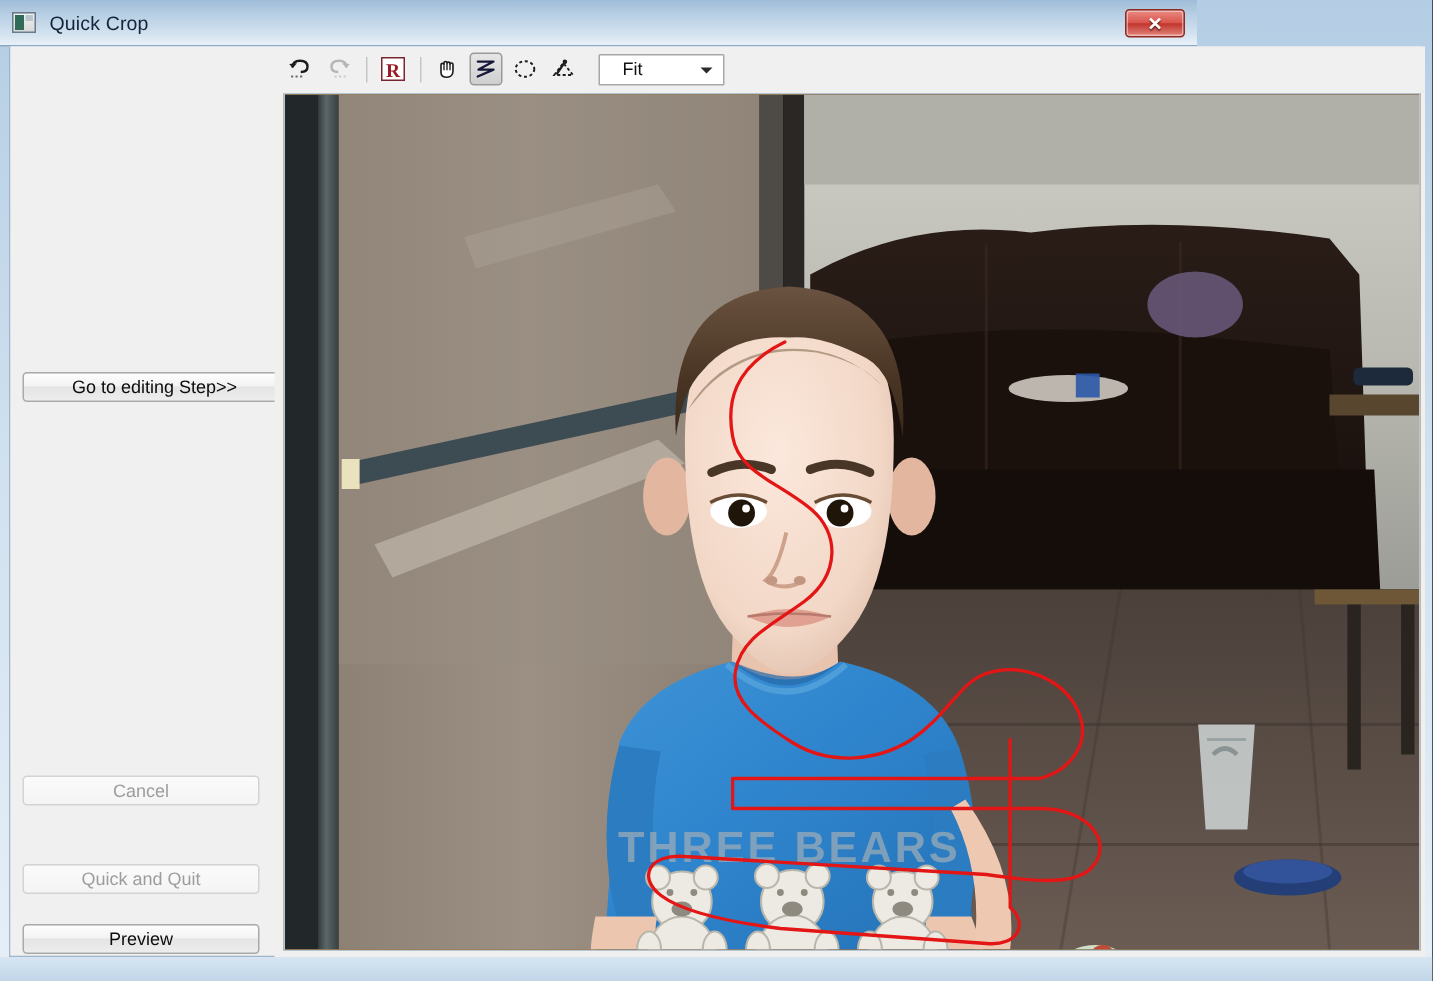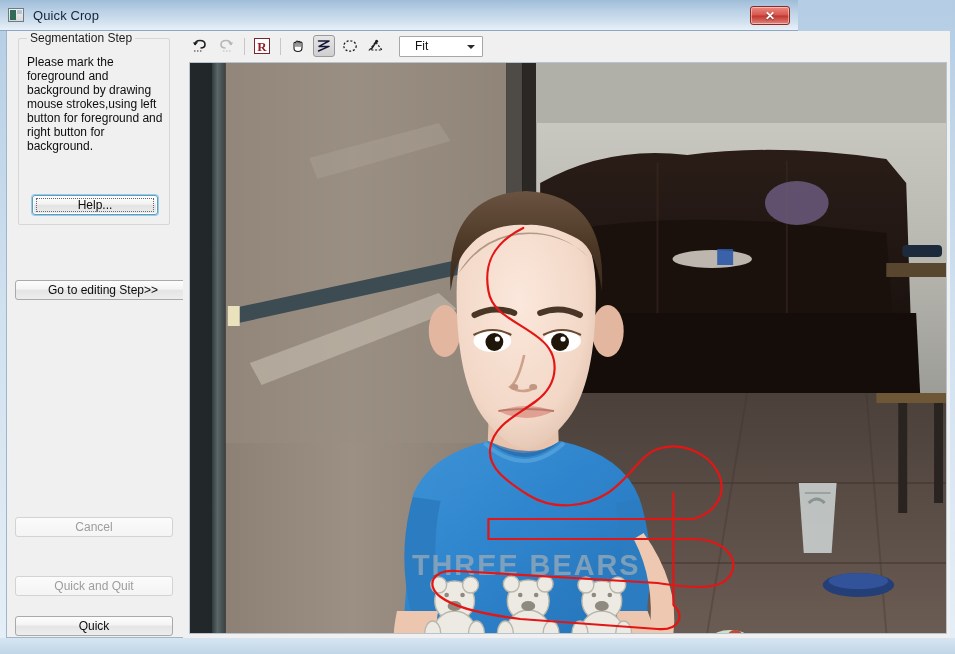--- a/index.html
+++ b/index.html
@@ -164,21 +164,21 @@
   }
 
   .help-btn {
     position: absolute;
     left: 13px; bottom: 9px;
     width: 126px; height: 20px;
   }
   .goto-btn {
     position: absolute;
     left: 8px; top: 217px;
-    width: 176px; height: 20px; margin-top: 32px;
+    width: 176px; height: 20px;
   }
   .preview-btn {
     position: absolute;
     left: 8px; top: 486px;
     width: 158px; height: 20px;
   }
   .cropquit-btn {
     position: absolute;
     left: 8px; top: 545px;
     width: 158px; height: 20px;
@@ -310,43 +310,35 @@
     </div>
     <div class="close-btn">
       <span>✕</span>
     </div>
   </div>
 
   <div class="client">
 
     <div class="sidebar">
 
-      <div class="groupbox">
-        <div class="groupbox-title">Segmentation Step</div>
-        <div class="group-desc">Please mark the foreground and background by drawing mouse strokes,using left button for foreground and right button for background.</div>
-        <div class="btn focused help-btn" style="position:absolute;">
-          <span class="focus-ring"></span>
-          <span>Help...</span>
-        </div>
-      </div>
 
       <div class="btn goto-btn">
         <span>Go to editing Step&gt;&gt;</span>
       </div>
 
       <div class="btn disabled preview-btn">
         <span>Cancel</span>
       </div>
 
       <div class="btn disabled cropquit-btn">
         <span>Quick and Quit</span>
       </div>
 
       <div class="btn cancel-btn">
-        <span>Quick</span>
+        <span>Preview</span>
       </div>
     </div>
 
     <div class="toolbar">
 
       <div class="tool">
         <svg width="18" height="18" viewBox="0 0 18 18">
           <path d="M4 8 Q4 3.5 9 3.5 Q14 3.5 14 7.5 Q14 11 9.5 11" fill="none" stroke="#1c1c1c" stroke-width="1.6"></path>
           <path d="M4.2 8.4 L1.8 5.6 L7 5.2 Z" fill="#1c1c1c"></path>
           <path d="M3 14 h9" stroke="#6f6f6f" stroke-width="1.4" stroke-dasharray="1.5 1.5"></path>

